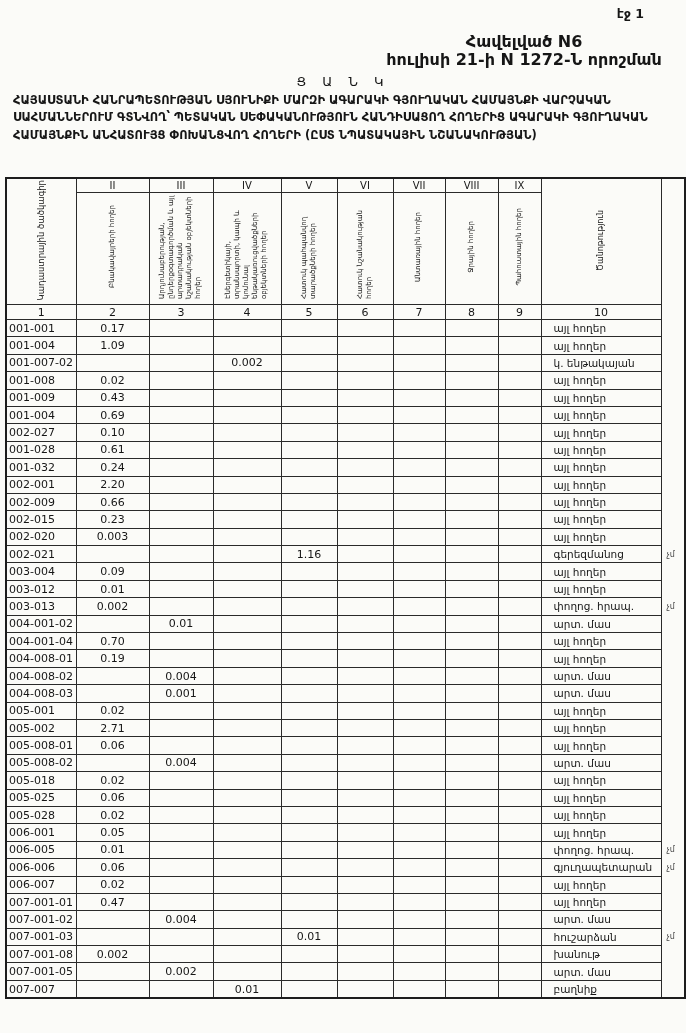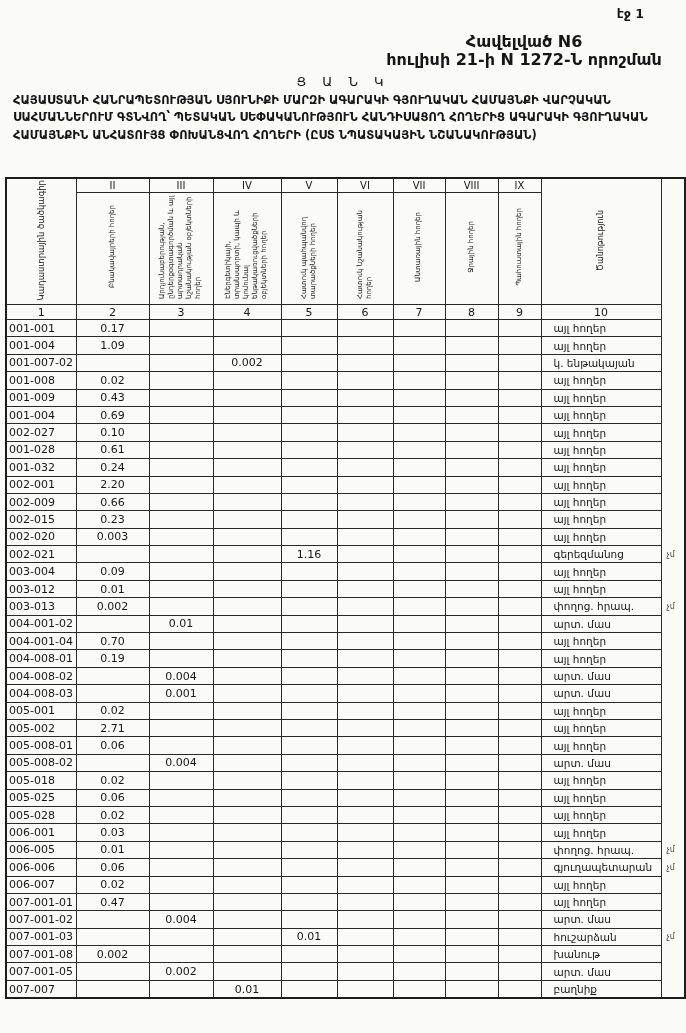--- a/index.html
+++ b/index.html
@@ -478,21 +478,21 @@
             <td class="cv"></td>
             <td class="cv"></td>
             <td class="cv"></td>
             <td class="cv"></td>
             <td class="cv"></td>
             <td class="c10">այլ հողեր</td>
             <td class="margin-cell"></td>
           </tr>
           <tr>
             <td class="c1">006-001</td>
-            <td class="cv">0.03</td>
+            <td class="cv">0.05</td>
             <td class="cv"></td>
             <td class="cv"></td>
             <td class="cv"></td>
             <td class="cv"></td>
             <td class="cv"></td>
             <td class="cv"></td>
             <td class="cv"></td>
             <td class="c10">այլ հողեր</td>
             <td class="margin-cell"></td>
           </tr>

